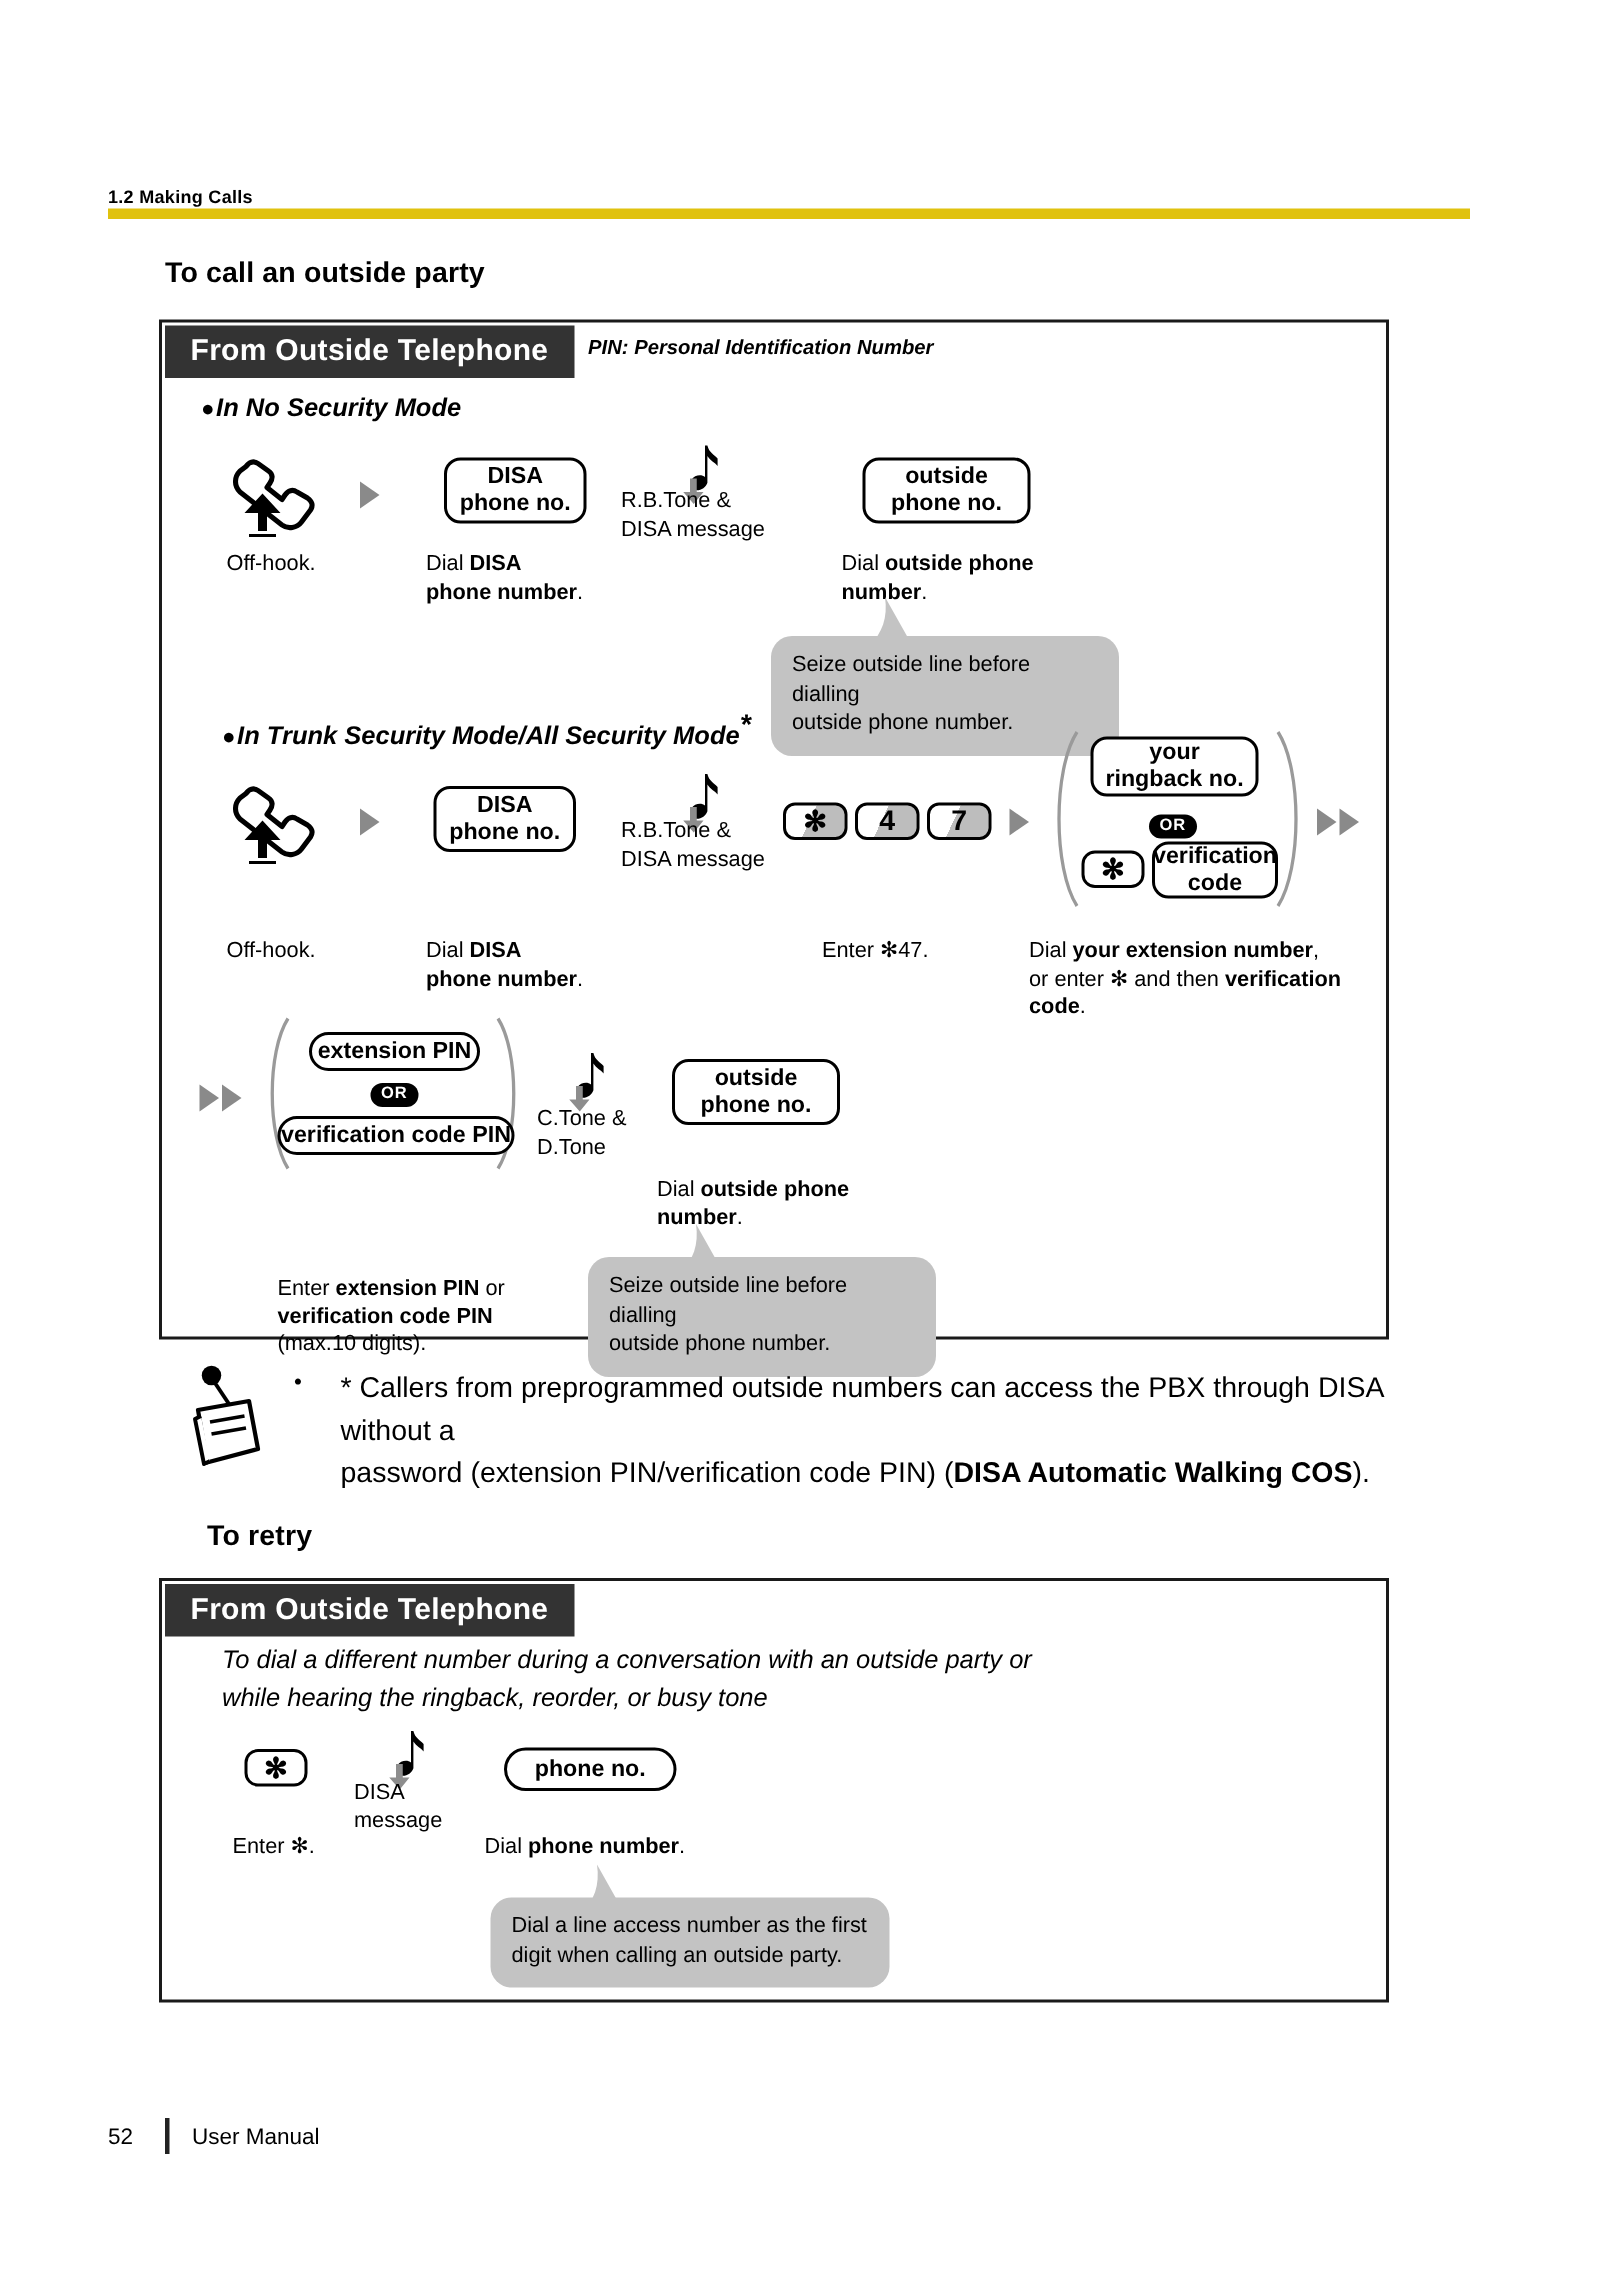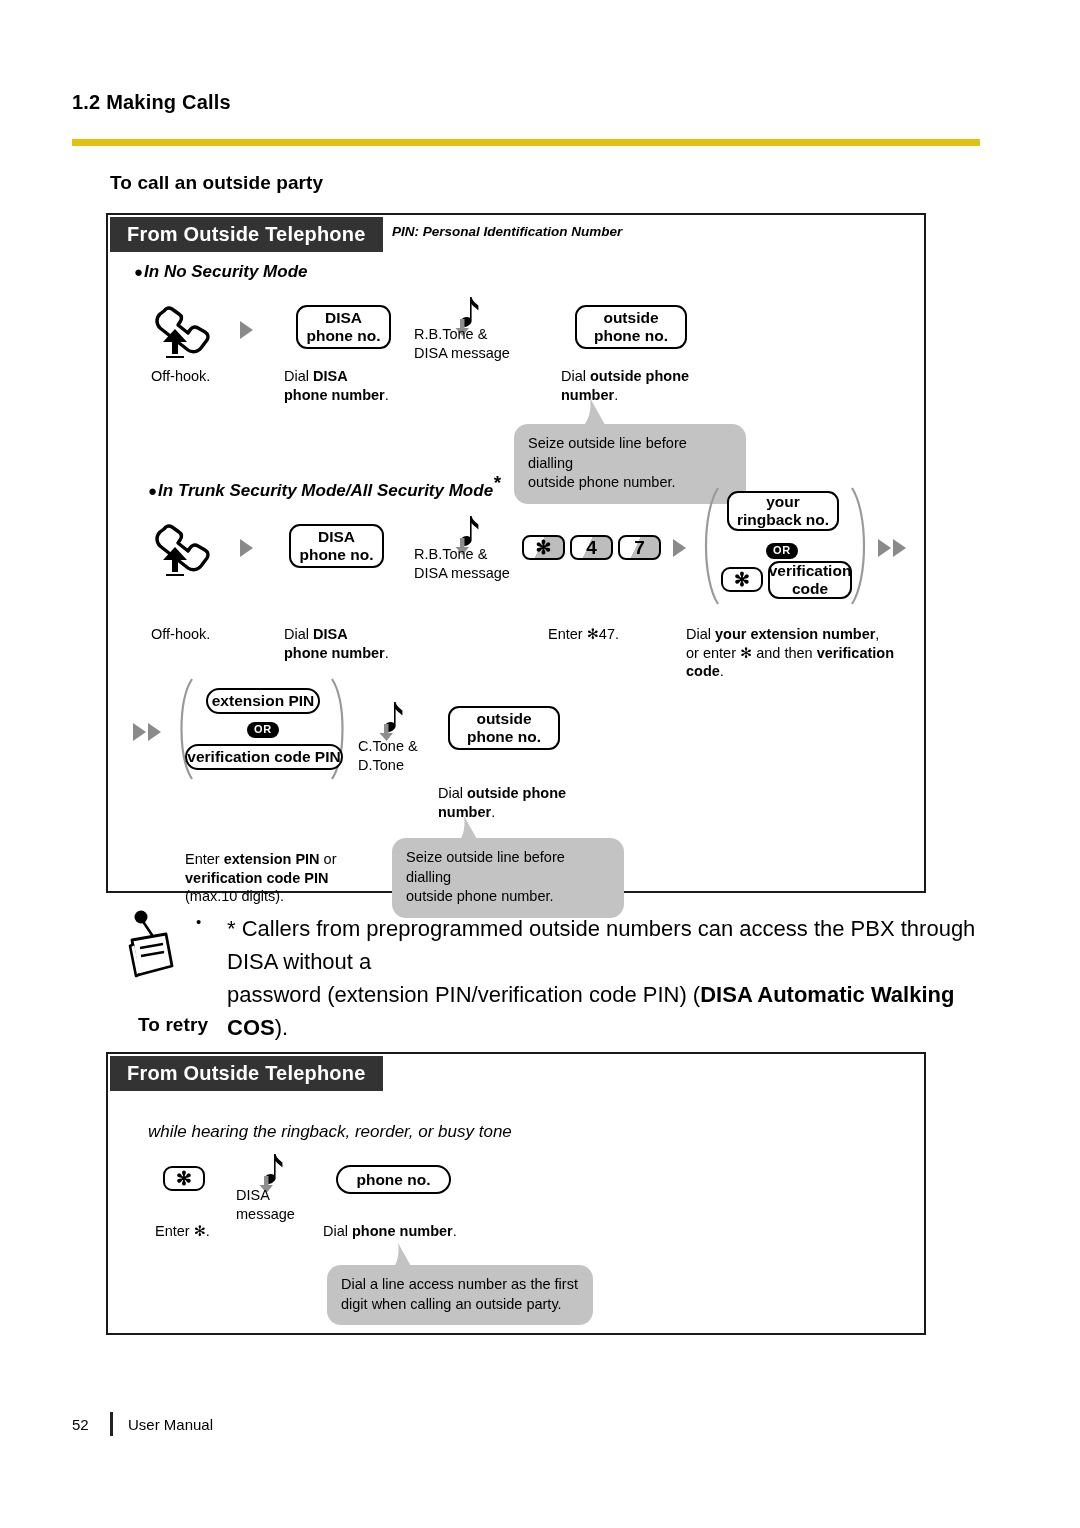--- a/index.html
+++ b/index.html
@@ -13,22 +13,22 @@
     position: relative;
     font-family: "Liberation Sans", sans-serif;
     color: #000;
     overflow: hidden;
   }
 
   
   .page-header {
     position: absolute;
     left: 72px;
-    top: 91px;
-    font-size: 20px;
+    top: 124px;
+    font-size: 12px;
     font-weight: bold;
     letter-spacing: .2px;
     text-align: right;
   }
   .header-rule {
     position: absolute;
     left: 72px;
     top: 139px;
     width: 908px;
     height: 7px;
@@ -380,33 +380,33 @@
   <svg width="62" height="72" viewBox="0 0 62 72">
     <circle cx="19" cy="9" r="6.5" fill="#000"></circle>
     <path d="M20 12 L34 33" stroke="#000" stroke-width="2.6" fill="none"></path>
     <path d="M10 32 L44 26 L50 58 L16 67 Z" fill="#fff" stroke="#000" stroke-width="2.8" stroke-linejoin="round"></path>
     <path d="M12 36 L8 38 L14 68 L18 66" fill="#fff" stroke="#000" stroke-width="2.6" stroke-linejoin="round"></path>
     <path d="M18 40 L41 36" stroke="#000" stroke-width="2.4"></path>
     <path d="M19 48 L42 44" stroke="#000" stroke-width="2.4"></path>
   </svg>
 </div>
 <div class="abs" style="left:196px; top:912px; font-size:15px;">•</div>
-<div class="abs" style="left:227px; top:912px; width:760px; font-size:22px; line-height:1.5;">
+<div class="abs" style="left:227px; top:912px; width:760px; font-size:19px; line-height:1.5;">
   <span>* Callers from preprogrammed outside numbers can access the PBX through DISA without a</span><br>
   <span>password (extension PIN/verification code PIN) (</span><b>DISA Automatic Walking COS</b><span>).</span>
 </div>
 
 <div class="section-title" style="left:110px; top:1014px;margin-left:28px;">To retry</div>
 
 <div class="diagram-box" style="left:106px; top:1052px; width:820px; height:283px;"></div>
 
 <div class="banner" style="left:110px; top:1056px;">From Outside Telephone</div>
 
 <div class="abs" style="left:148px; top:1095px; font-size:17px; font-style:italic; line-height:1.45;">
-  <br>
+  <span>To dial a different number during a conversation with an outside party or</span><br>
   <span>while hearing the ringback, reorder, or busy tone</span>
 </div>
 
 <div class="keycap plain" style="left:163px; top:1166px; width:42px; height:25px;">✻</div>
 <div class="abs" style="left:155px; top:1222px;">Enter ✻.</div>
 
 <div style="position:absolute; left:252px; top:1152px;">
   <svg width="34" height="42" viewBox="0 0 34 42">
     <path d="M22 2 L22 23 C19.5 21 15 21.8 13 24.8 C11 27.8 12.2 31.2 15.6 31.8 C19 32.4 22.6 30 23.6 26.8 L23.6 9 C25.4 12 28.6 13.4 30.4 15.6 L30.4 10.6 C28 8 24.6 6.6 23.6 2 Z" fill="#000"></path>
     <path d="M12 24 L12 33 L7.5 33 L14.5 41 L21 33 L16.5 33 L16.5 24 Z" fill="#8d8d8d"></path>

